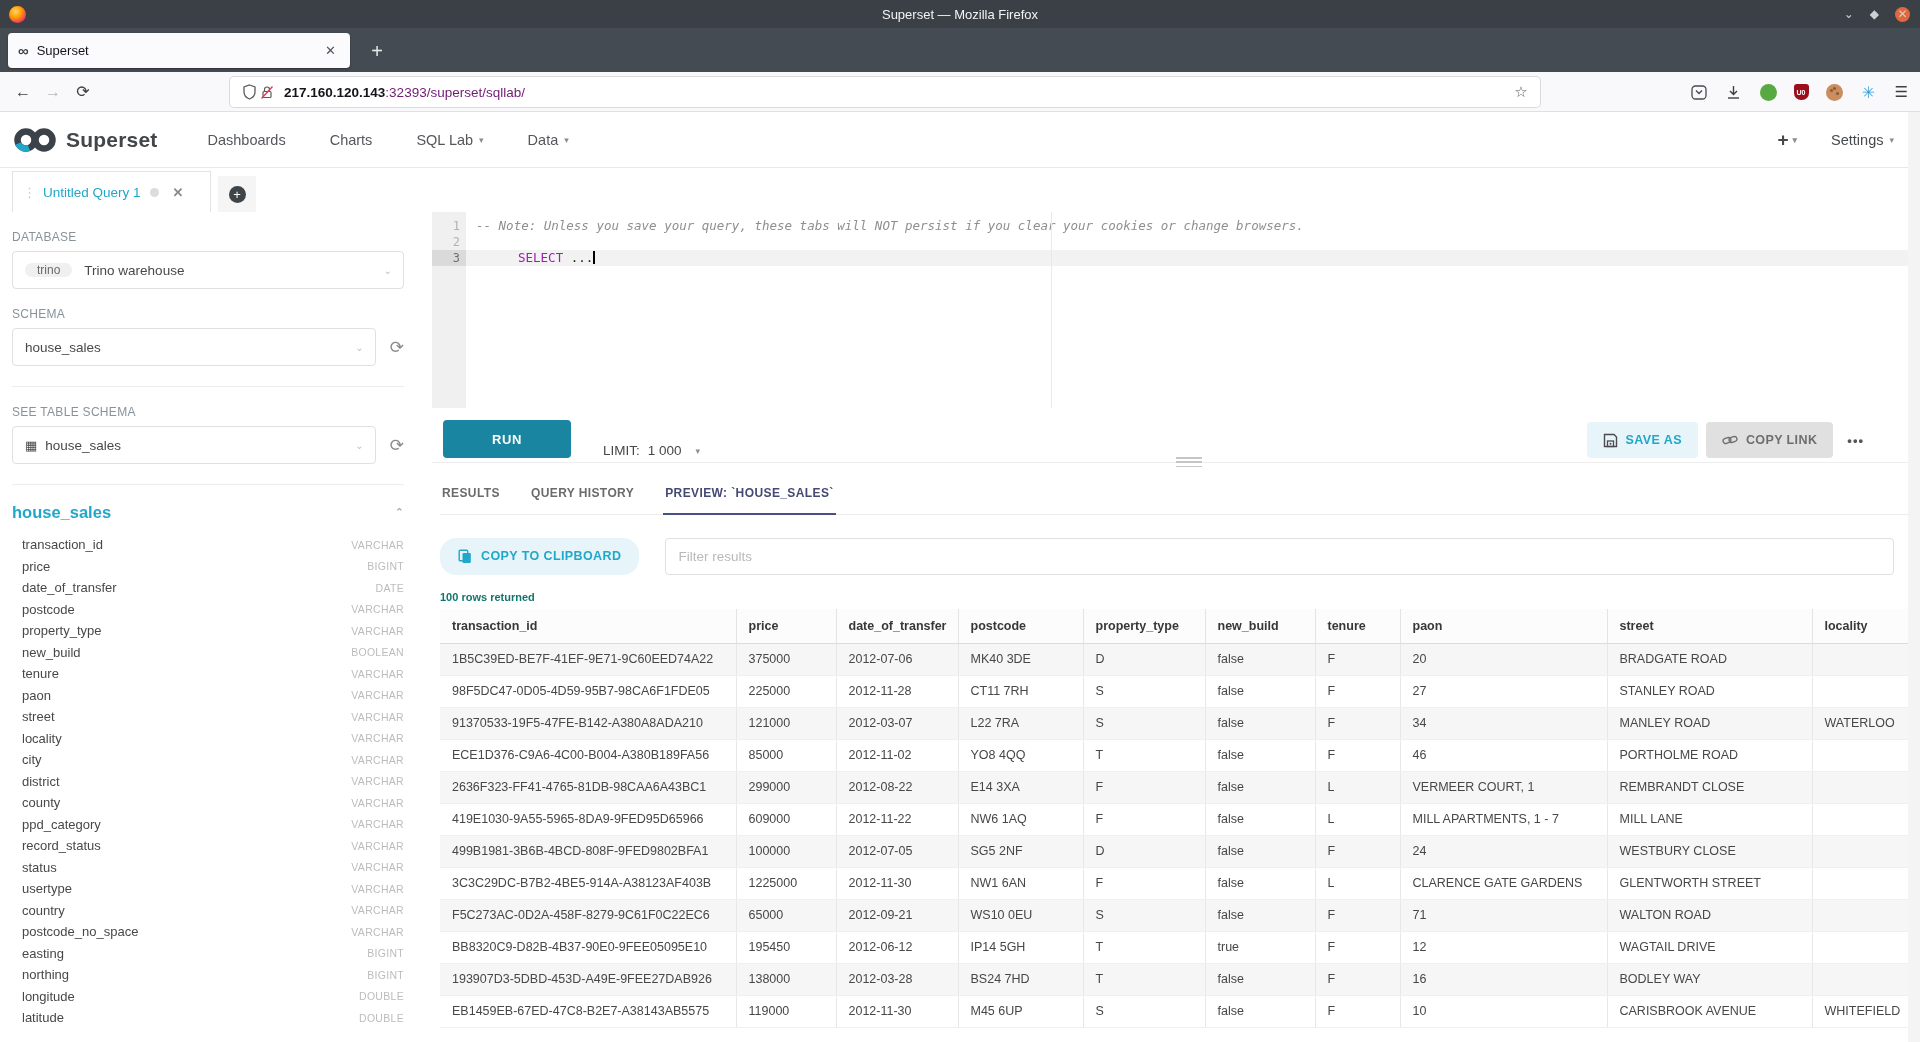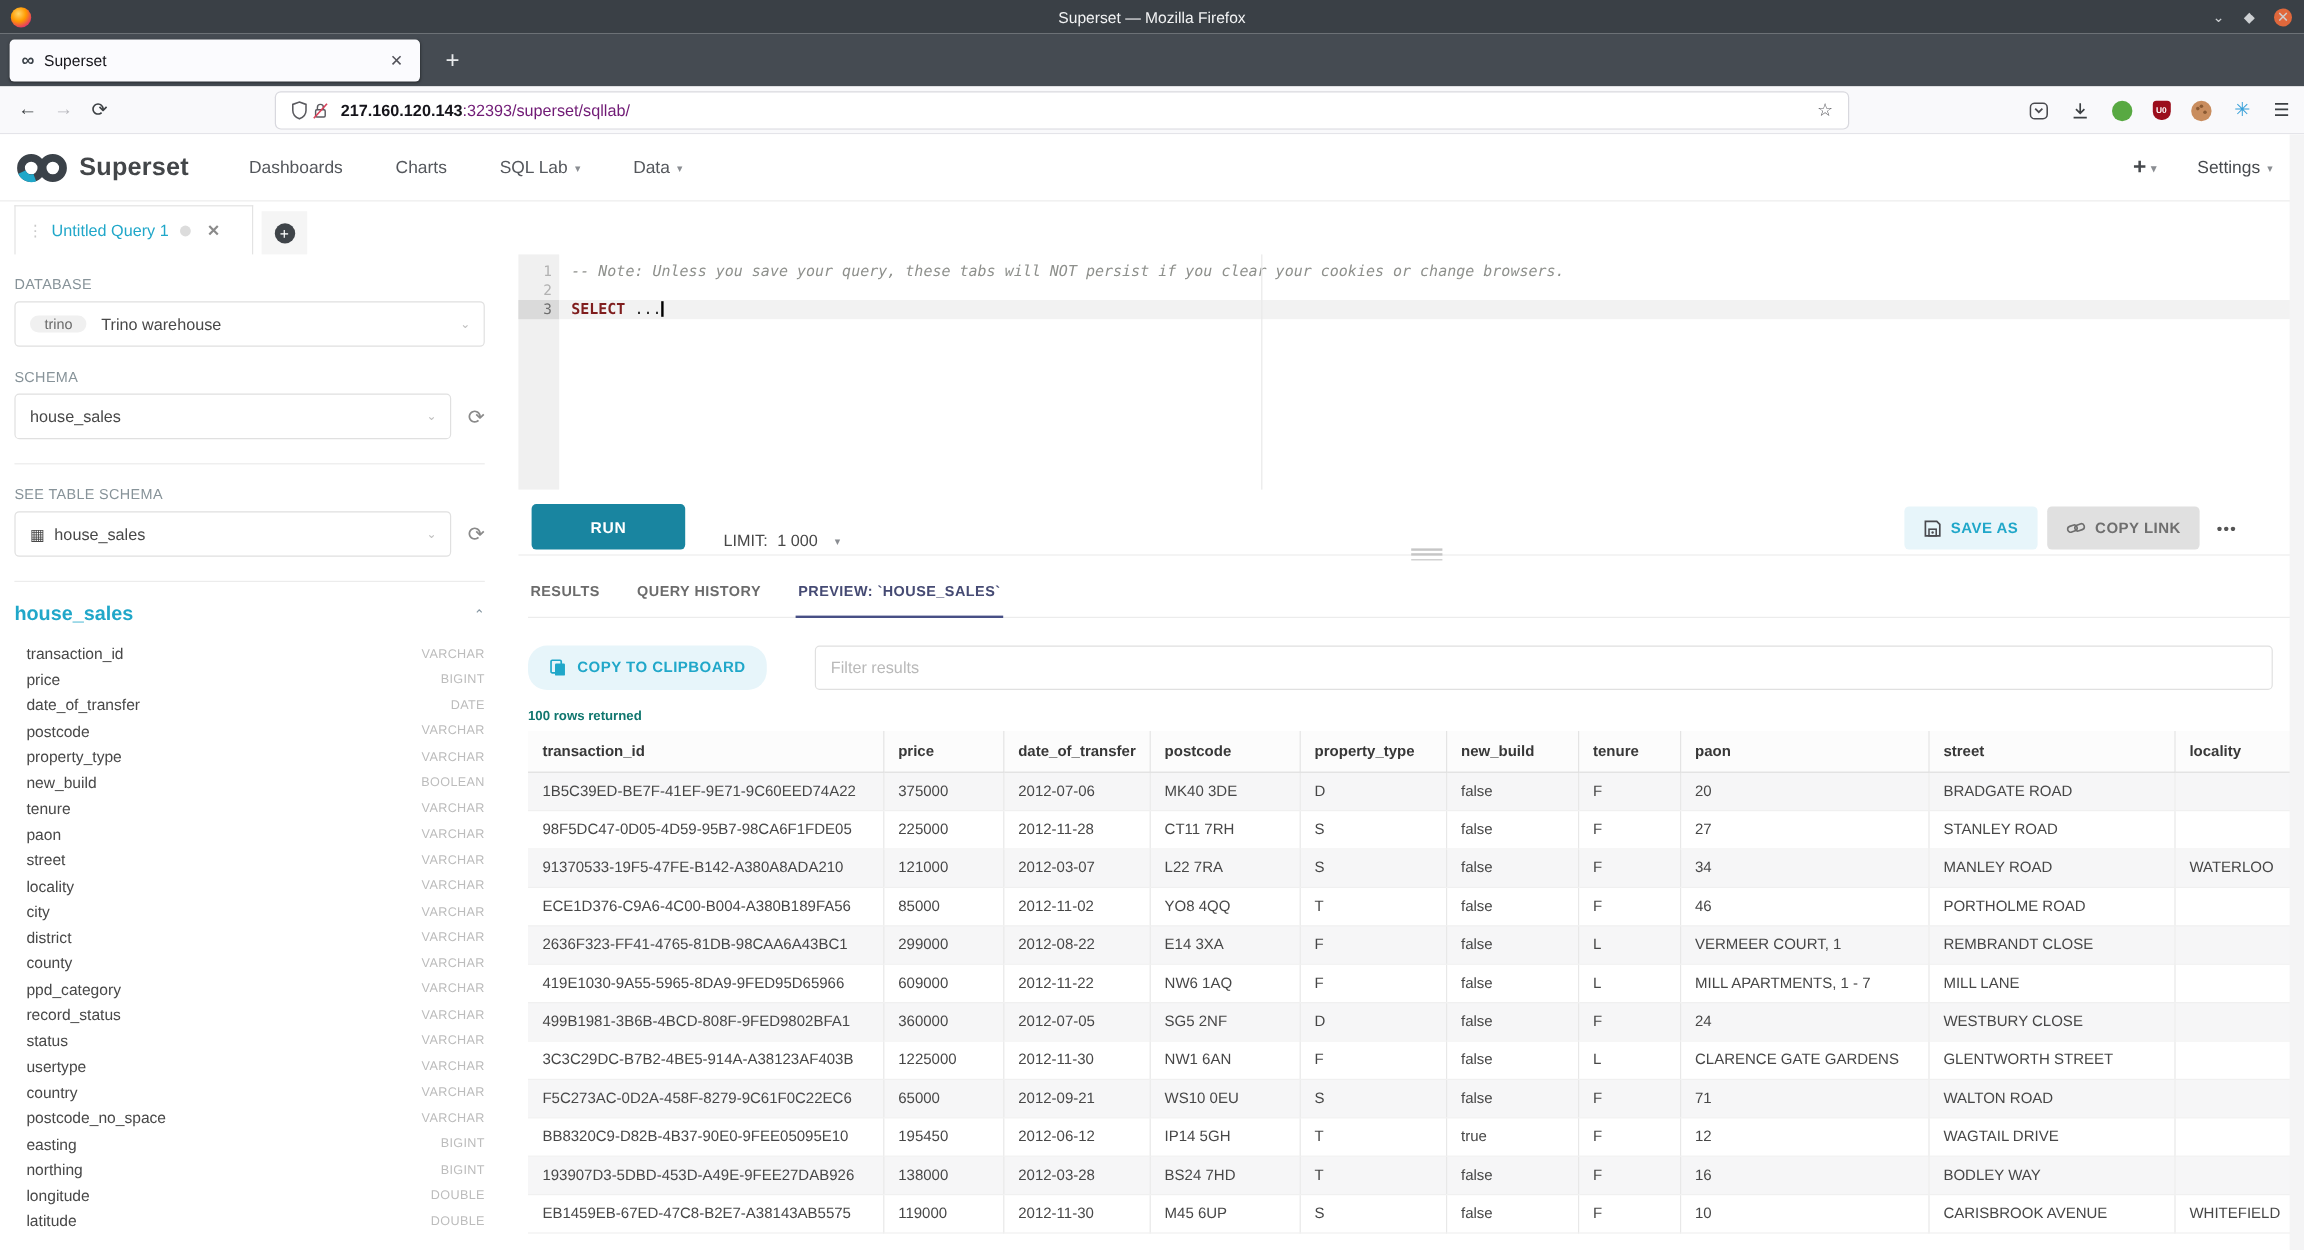--- a/index.html
+++ b/index.html
@@ -94,21 +94,21 @@
   .editor { position:absolute; left:0; top:0; right:10px; height:196px; background:#fff; }
   .gutter { position:absolute; left:0; top:0; width:34px; height:100%; background:#f0f0f0; }
   .gut-num { position:absolute; width:28px; text-align:right; font-family:"DejaVu Sans Mono", monospace;
     font-size:12px; color:#b2b2b2; }
   .gut-num.active { background:#dadada; width:34px; padding-right:6px; color:#6e6e6e; }
   .code-area { position:absolute; left:34px; top:0; right:0; height:100%;
     font-family:"DejaVu Sans Mono", monospace; font-size:12.5px; color:#222; }
   .code-line { position:absolute; left:0; right:0; height:16px; line-height:16px; padding-left:10px; white-space:pre; }
   .code-line.comment { color:#8e908c; font-style:italic; }
   .code-line.active-line { background:#f2f2f2; }
-  .code-line b { font-weight:bold; color:#7f1d1d; }
+  .code-line b { font-weight:normal; color:#a21caf;margin-left:42px; }
   .cursor-bar { display:inline-block; width:1.5px; height:13px; background:#000; vertical-align:-2px; }
   .ruler { position:absolute; left:585px; top:0; bottom:0; width:1px; background:#e9e9e9; }
 
   
   .run-toolbar { position:absolute; left:0; top:200px; right:10px; height:46px; display:flex; align-items:flex-end; }
   .run-btn { margin-left:11px; width:128px; height:38px; background:#1985a0; color:#fff; border:none;
     border-radius:4px; font-size:13px; font-weight:bold; letter-spacing:.6px; font-family:inherit; }
   .limit { display:flex; align-items:center; gap:8px; margin-left:32px; font-size:13.5px; color:#484848; }
   .limit .caret { margin-left:6px; }
   .tb-right { position:absolute; right:46px; display:flex; align-items:center; gap:8px; }
@@ -128,21 +128,21 @@
   .south-tabs { position:absolute; left:8px; top:0; right:0; height:52px; display:flex; align-items:flex-end; gap:27px;
     border-bottom:1px solid #ececec; padding-bottom:0; }
   .stab { font-size:12px; font-weight:bold; letter-spacing:.4px; color:#6b6b6b; padding:0 2px 14px; position:relative; }
   .stab.active { color:#454a73; }
   .stab.active:after { content:""; position:absolute; left:0; right:0; bottom:-1px; height:2.5px; background:#474f85; }
 
   .copy-row { position:absolute; left:8px; top:74px; right:26px; height:38px; display:flex; align-items:center; }
   .copyclip-btn { height:37px; background:#e7f5fa; border:none; border-radius:16px; color:#20a7c9;
     font-size:12.5px; font-weight:bold; letter-spacing:.4px; padding:0 18px; display:flex; align-items:center; gap:9px;
     font-family:inherit; }
-  .filter-input { margin-left:40px; flex:1; height:37px; border:1px solid #e0e0e0; border-radius:4px;
+  .filter-input { margin-left:26px; flex:1; height:37px; border:1px solid #e0e0e0; border-radius:4px;
     font-size:13.5px; padding:0 12px; color:#484848; font-family:inherit; }
   .filter-input::placeholder { color:#b9b9b9; }
   .rows-returned { position:absolute; left:8px; top:128px; font-size:11px; color:#0f766e;font-weight:bold; }
 
   
   .grid-wrap { position:absolute; left:8px; top:146px; right:0; bottom:0; overflow:hidden; }
   table.grid { border-collapse:collapse; table-layout:fixed; }
   table.grid th { background:#fcfcfc; font-size:12.5px; font-weight:bold; color:#383838; text-align:left;
     height:34px; padding:0 12px; border-right:1px solid #e4e4e4; border-bottom:1px solid #dcdcdc; }
   table.grid td { font-size:12.5px; color:#474747; height:32px; padding:0 12px;
@@ -553,21 +553,21 @@
                 <td>NW6 1AQ</td>
                 <td>F</td>
                 <td>false</td>
                 <td>L</td>
                 <td>MILL APARTMENTS, 1 - 7</td>
                 <td>MILL LANE</td>
                 <td></td>
               </tr>
               <tr>
                 <td>499B1981-3B6B-4BCD-808F-9FED9802BFA1</td>
-                <td>360000</td>
+                <td>100000</td>
                 <td>2012-07-05</td>
                 <td>SG5 2NF</td>
                 <td>D</td>
                 <td>false</td>
                 <td>F</td>
                 <td>24</td>
                 <td>WESTBURY CLOSE</td>
                 <td></td>
               </tr>
               <tr>

